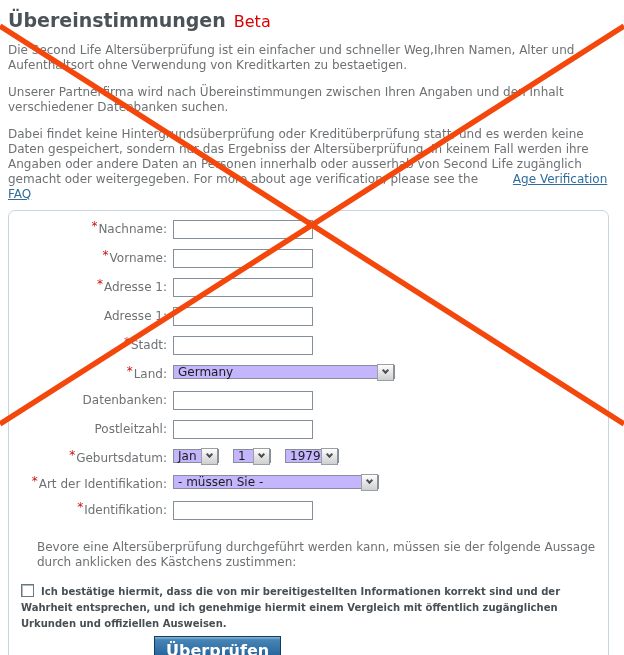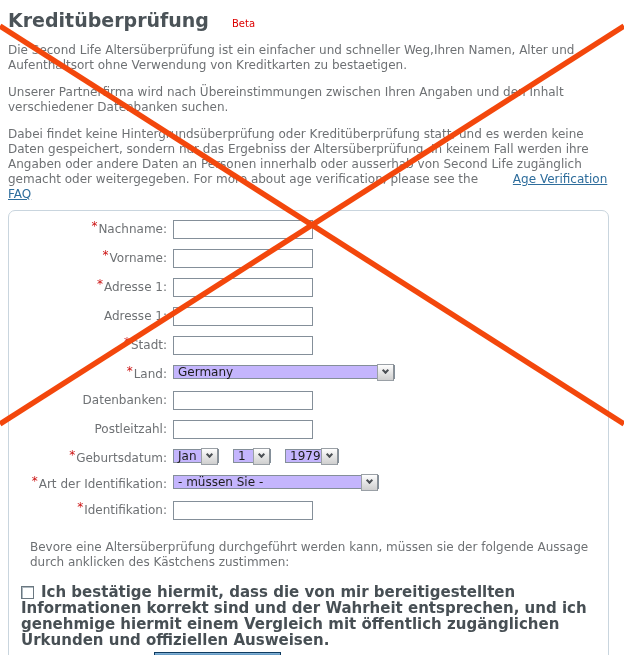--- a/index.html
+++ b/index.html
@@ -9,21 +9,21 @@
     background: #ffffff;
     font-family: "DejaVu Sans", "Liberation Sans", sans-serif;
     font-size: 12px; color: #6e7174;
   }
   .content { padding: 0 8px; }
   h1.page-title {
     margin: 9px 0 0 0; font-size: 19px; font-weight: bold;
     color: #4b5358; letter-spacing: 0px;
   }
   .beta {
-    color: #dd0000; font-size: 10px; font-weight: normal; margin-left: 23px;
+    color: #dd0000; font-size: 16px; font-weight: normal; margin-left: 8px;
   }
   p.intro { margin: 12px 0 0 0; line-height: 15px; max-width: 600px; }
   a.faq-link { color: #2e6d9c; text-decoration: underline; cursor: pointer; margin-left: 31px; }
 
   .form-box {
     margin: 8px 0 0 0; width: 601px;
     border: 1px solid #c9d5de; border-radius: 7px;
     padding: 9px 12px 5px 9px; background: #ffffff;
   }
   .frow { display: flex; align-items: flex-start; margin-bottom: 10px; }
@@ -49,24 +49,24 @@
     border: 1px solid #9aa0a6; border-right-color:#8b9197; 
     display: flex; align-items: center; justify-content: center;
   }
   .chev {
     display: block; width: 5px; height: 5px; margin-top: -3px;
     border-right: 2px solid #4b4f54; border-bottom: 2px solid #4b4f54;
     transform: rotate(45deg);
   }
   .daterow .fakeselect { margin-right: 14px; }
 
-  p.consent-intro { margin: 20px 0 0 12px; line-height: 15px; max-width: 580px; }
+  p.consent-intro { margin: 20px 0 0 19px; line-height: 15px; max-width: 580px; }
   p.consent {
     margin: 14px 0 0 3px; line-height: 16px; color: #474f54;
-    font-weight: bold; font-size: 15px; max-width: 592px;
+    font-weight: bold; font-size: 10px; max-width: 592px;
   }
   .checkbox {
     display: inline-block; width: 13px; height: 13px; background: #fff;
     border: 1px solid #6a7780;
     box-shadow: inset 1px 1px 0 #aeb9c0;
     vertical-align: -2px; margin-right: 7px; cursor: pointer;
   }
   button.submit {
     display: inline-block; margin: 4px 0 6px 136px;
     background: linear-gradient(#8cb8da 0%, #4884b4 10%, #2d6ca3 55%, #174a77 100%);
@@ -76,21 +76,21 @@
   }
   svg.crossout {
     position: absolute; left: 0; top: 0; pointer-events: none; z-index: 10;
   }
 </style>
 </head>
 <body>
 
 <div class="content">
 
-  <h1 class="page-title"><span>Kreditüberprüfung</span><span class="beta">Beta</span></h1>
+  <h1 class="page-title"><span>Übereinstimmungen</span><span class="beta">Beta</span></h1>
 
   <p class="intro">Die Second Life Altersüberprüfung ist ein einfacher und schneller Weg,Ihren Namen, Alter und Aufenthaltsort ohne Verwendung von Kreditkarten zu bestaetigen.</p>
   <p class="intro">Unserer Partnerfirma wird nach Übereinstimmungen zwischen Ihren Angaben und den Inhalt verschiedener Datenbanken suchen.</p>
   <p class="intro"><span>Dabei findet keine Hintergrundsüberprüfung oder Kreditüberprüfung statt, und es werden keine Daten gespeichert, sondern nur das Ergebniss der Altersüberprüfung. In keinem Fall werden ihre Angaben oder andere Daten an Personen innerhalb oder ausserhab von Second Life zugänglich gemacht oder weitergegeben. For more about age verification, please see the </span><a class="faq-link">Age Verification FAQ</a></p>
 
   <div class="form-box">
 
     
     <div class="frow">
       <div class="flabel"><span class="req">*</span><span>Nachname:</span></div>

